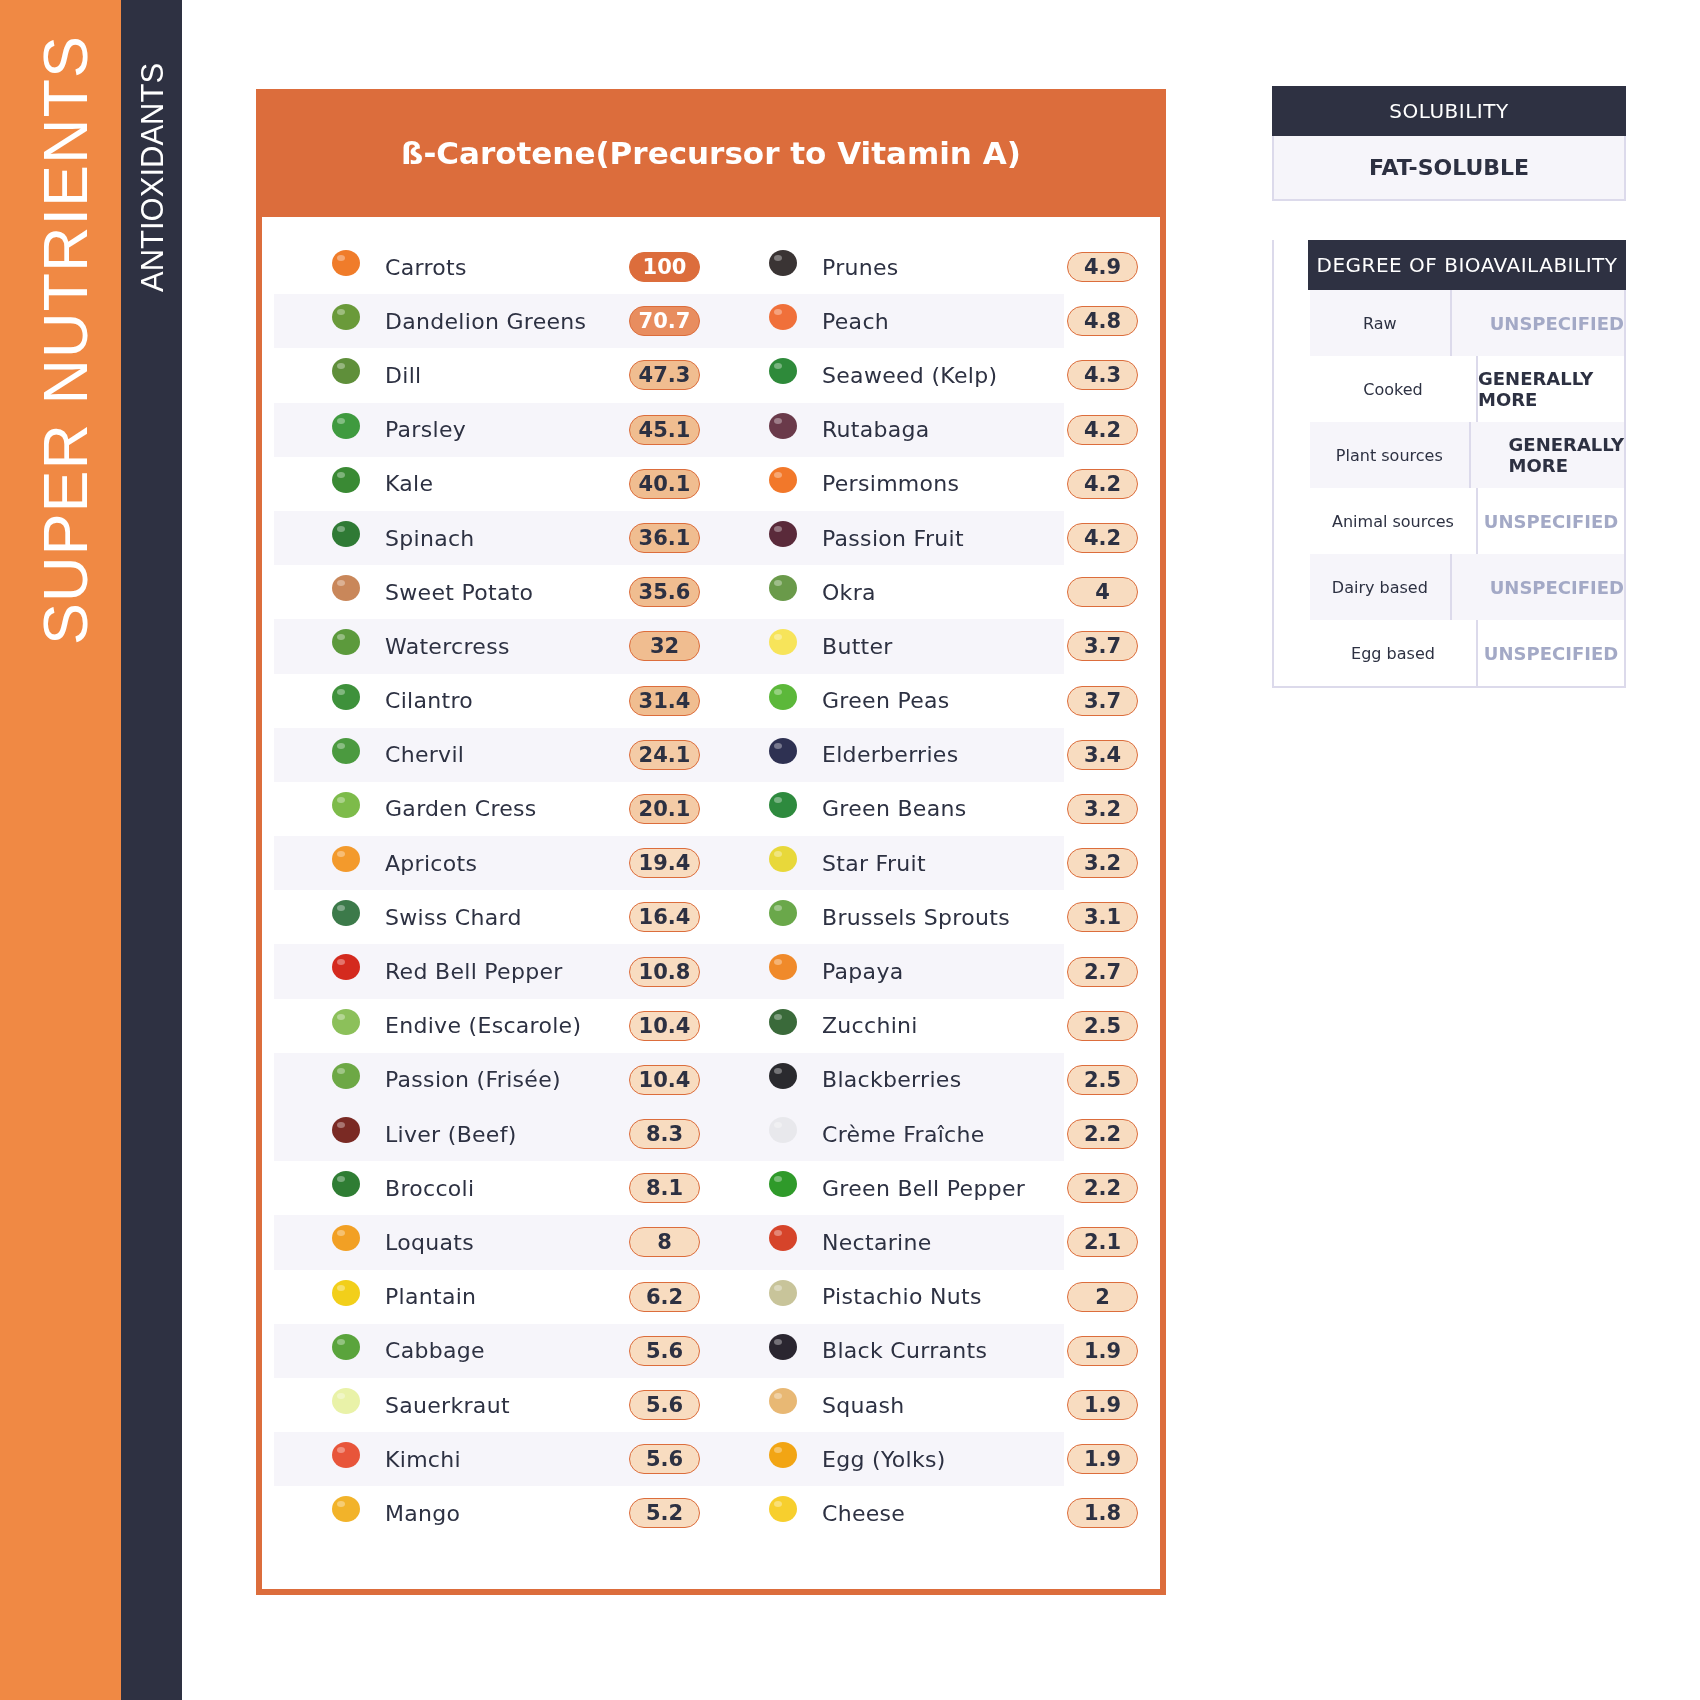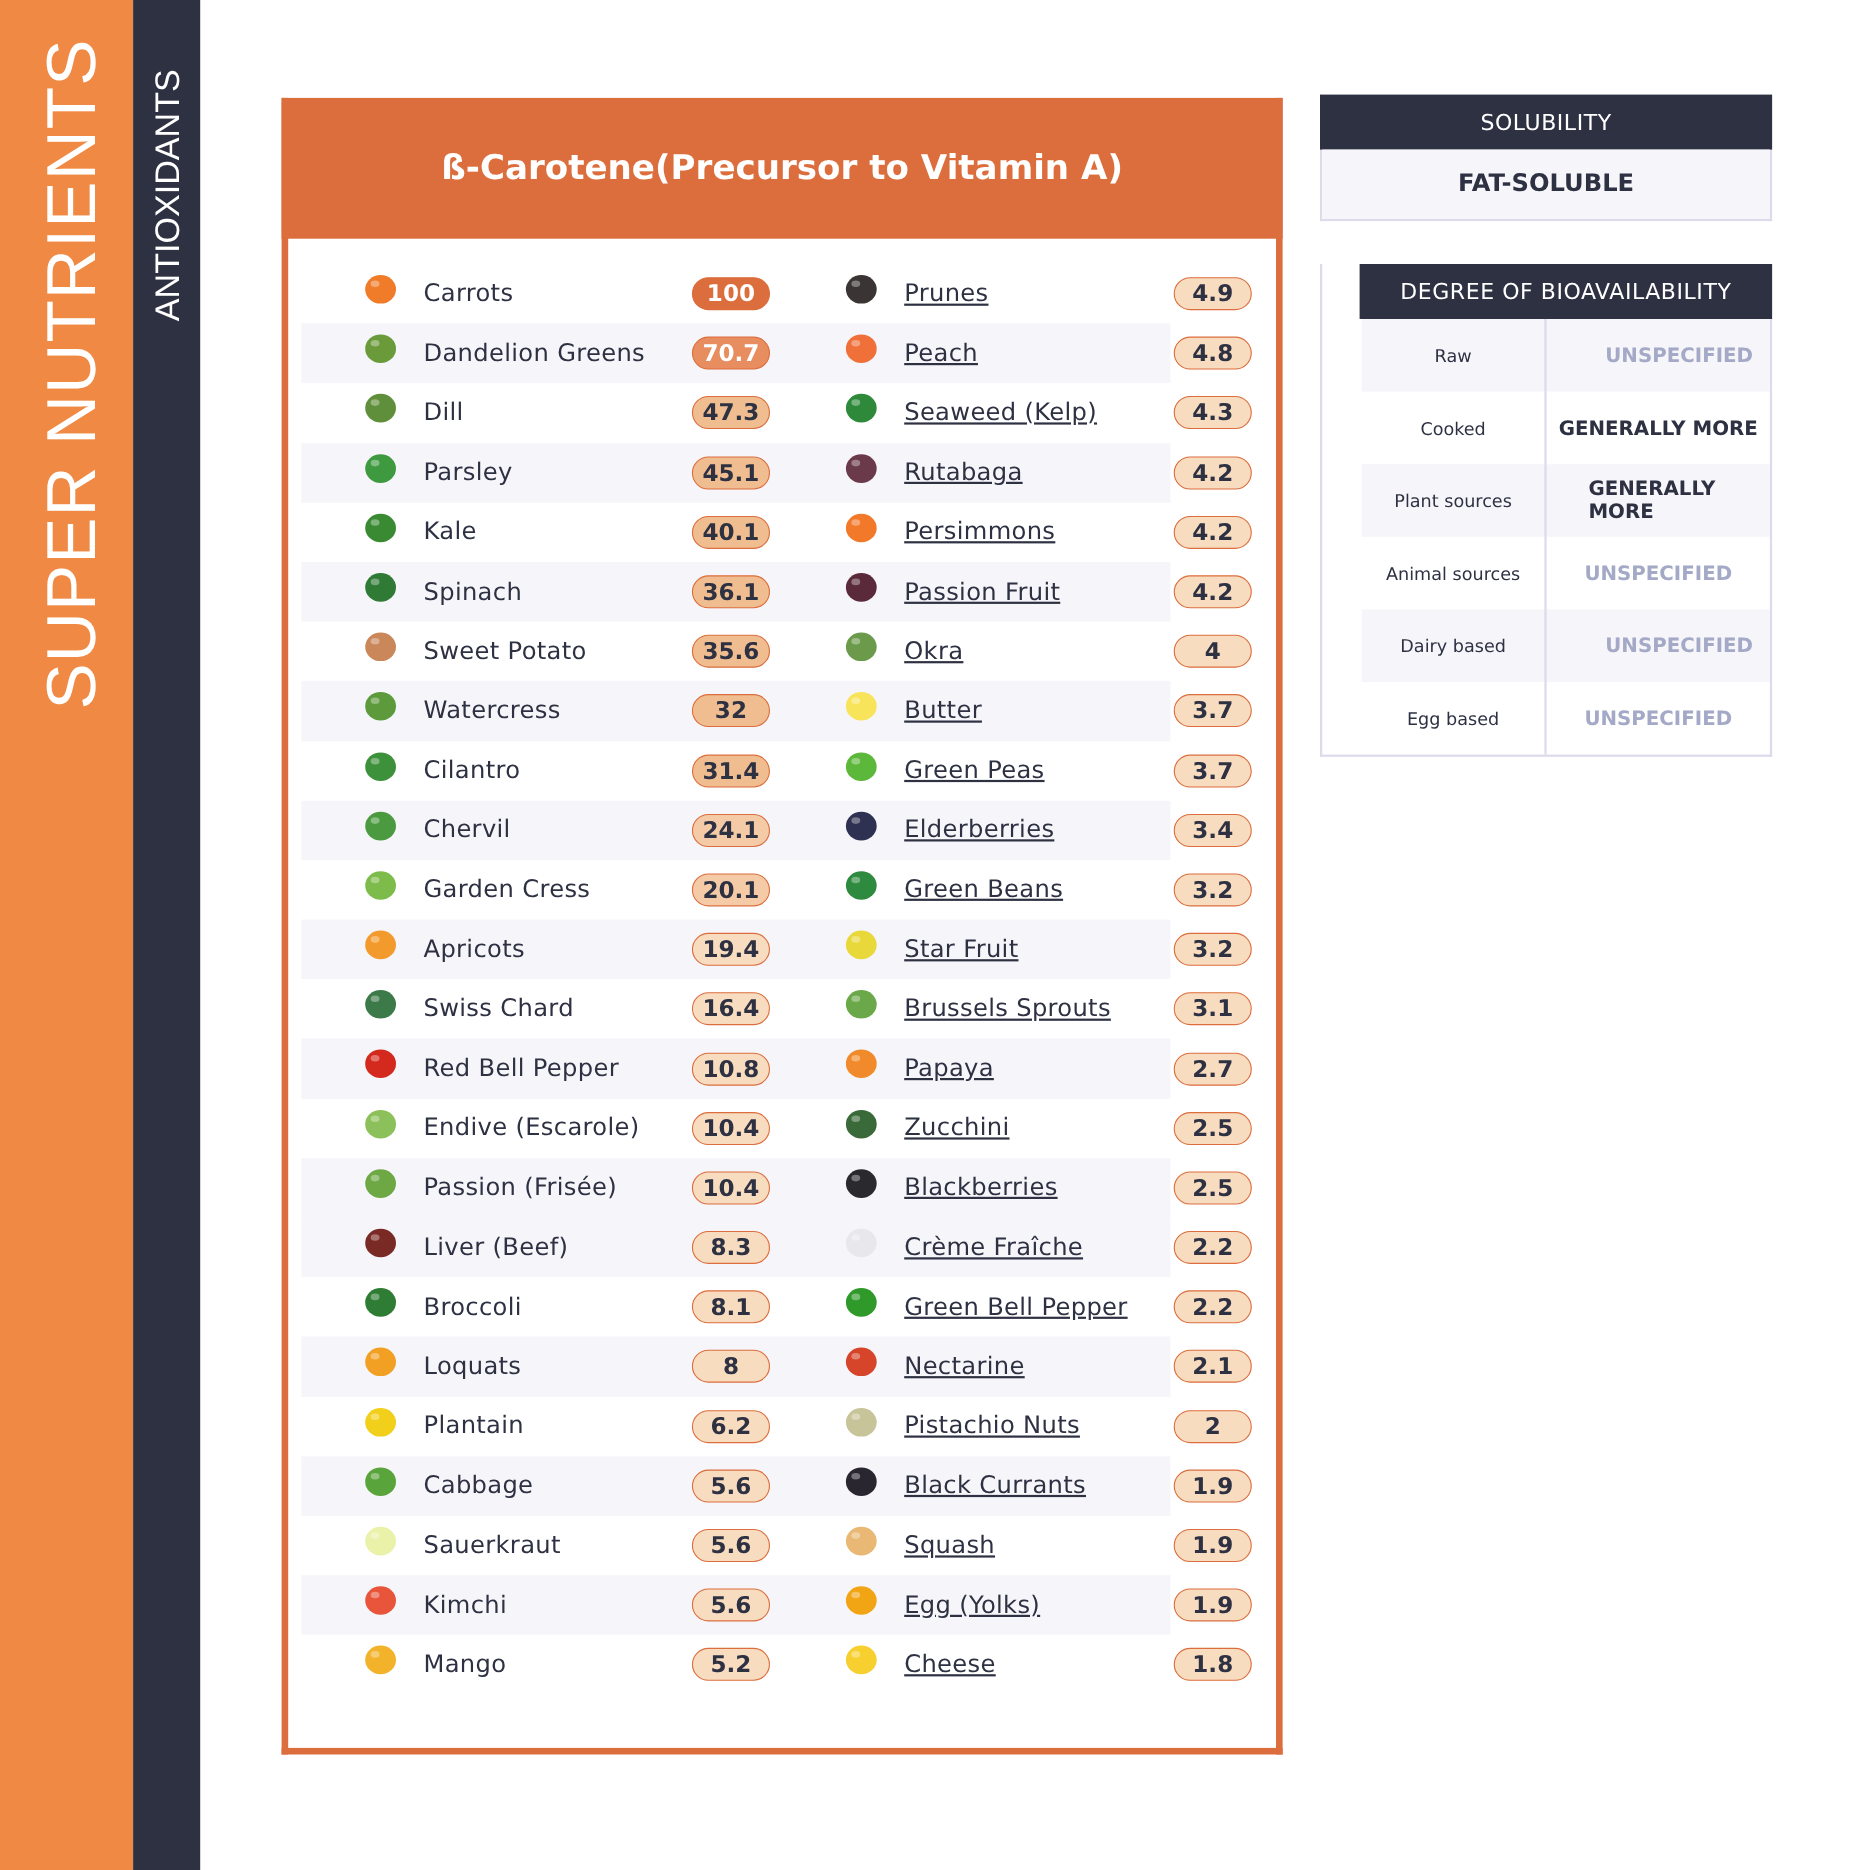--- a/index.html
+++ b/index.html
@@ -41,24 +41,24 @@
   }
   .pill.top { background: #dc6d3c; color: #fff; }
   .pill.high { background: #e88d5f; color: #fff; }
   .pill.mid { background: #f0bd90; }
   .pill.mid2 { background: #f4cba6; }
 
   .c1-icon { left: 50px; }
   .c1-name { left: 111px; }
   .c1-pill { left: 355px; }
   .c2-icon { left: 487px; }
-  .c2-name { left: 548px; text-decoration: underline; }
+  .c2-name { left: 548px; }
   .c2-pill { left: 793px; }
 
-  .side-box { position: absolute; left: 1200px; width: 411px; border: 2px solid #dcdaeb; border-top: none; }
+  .side-box { position: absolute; left: 1272px; width: 354px; border: 2px solid #dcdaeb; border-top: none; }
   .side-head {
     height: 50px; background: #2e3142; color: #fff; display: flex; align-items: center; justify-content: center;
     font-size: 20px; letter-spacing: 0.5px; margin: 0 -2px;
   }
   .sol-val { height: 63px; background: #f6f5fa; display: flex; align-items: center; justify-content: center; font-size: 22px; font-weight: bold; color: #2d3142; }
   .bio-row { display: flex; height: 66px; }
   .bio-row.alt { background: #f6f5fa; gap: 38px; }
   .bio-label { width: 168px; border-right: 2px solid #dcdaeb; display: flex; align-items: center; justify-content: center; font-size: 16px; color: #2d3142; }
   .bio-val { flex: 1; display: flex; align-items: center; justify-content: center; font-size: 18px; font-weight: bold; }
   .bio-val.unspec { color: #a3a9c6; }

